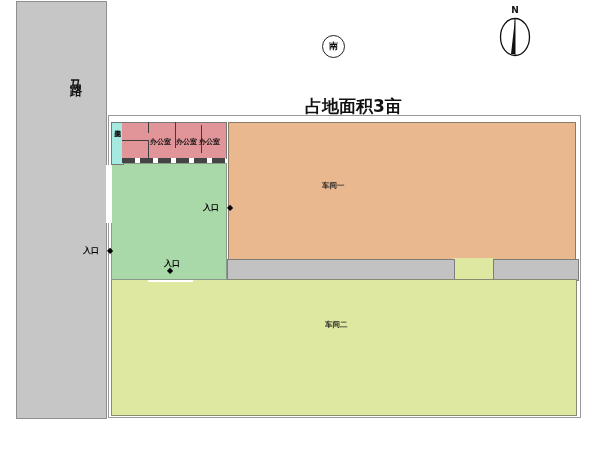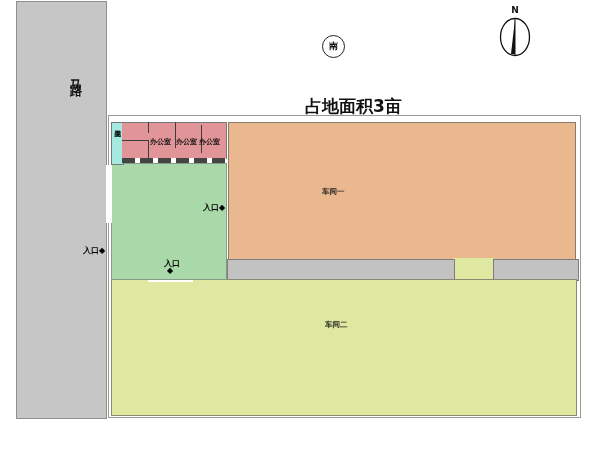--- a/index.html
+++ b/index.html
@@ -12,21 +12,21 @@
   .road{left:16px;top:1px;width:89px;height:416px;background:#c6c6c6;border:1px solid #8f8f8f;}
   .road-label{left:50px;top:68px;writing-mode:vertical-rl;text-orientation:upright;
     font-size:12.5px;font-weight:bold;letter-spacing:4px;color:#111;}
   
   .site{left:108px;top:115px;width:471px;height:301px;border:1px solid #9a9a9a;background:#fff;}
   
   .workshop1{left:228px;top:122px;width:346px;height:136px;background:#eab88e;border:1px solid #8a7a6a;}
   .workshop2{left:111px;top:279px;width:464px;height:135px;background:#dfe8a0;border:1px solid #8a8a72;}
   .yellow-gap{left:453px;top:258px;width:40px;height:22px;background:#dfe8a0;}
   .room-label{font-size:7.5px;font-weight:bold;color:#222;white-space:nowrap;}
-  .lbl-w1{left:322px;top:187px;font-family:Liberation Serif, serif;}
+  .lbl-w1{left:322px;top:181px;font-family:Liberation Serif, serif;}
   .lbl-w2{left:325px;top:320px;}
   
   .band{background:#c2c2c2;border:1px solid #7d7d7d;}
   .band1{left:227px;top:259px;width:226px;height:20px;}
   .band2{left:493px;top:259px;width:84px;height:20px;}
   
   .courtyard{left:111px;top:163px;width:114px;height:115px;background:#a9d8a9;border:1px solid #8a9a8a;}
   .courtyard-opening{left:106px;top:165px;width:6px;height:58px;background:#fff;}
   .w2-door{left:148px;top:276px;width:45px;height:6px;background:#fff;}
   
@@ -41,21 +41,21 @@
   .wall-v3{left:201px;top:125px;width:1px;height:28px;}
   .wall-h1{left:122px;top:140px;width:27px;height:1px;}
   .wall-v4{left:148px;top:140px;width:1px;height:18px;}
   .office-label{font-size:7px;font-weight:bold;color:#111;white-space:nowrap;}
   .lbl-o1{left:150px;top:137px;}
   .lbl-o2{left:176px;top:137px;}
   .lbl-o3{left:199px;top:137px;}
   .office-band{left:122px;top:158px;width:104px;height:5px;
     background:repeating-linear-gradient(90deg,#444 0 13px,#fff 13px 18px);}
   
-  .entrance{font-size:8px;font-weight:bold;color:#000;white-space:nowrap;display:flex;align-items:center;gap:0;}
+  .entrance{font-size:8px;font-weight:bold;color:#000;white-space:nowrap;display:flex;align-items:center;gap:8px;}
   .ent-road{left:83px;top:245px;}
   .ent-east{left:203px;top:202px;}
   .ent-south-text{left:164px;top:258px;}
   .ent-south-diamond{left:167px;top:266px;font-size:8px;color:#000;font-weight:bold;}
   .diamond{font-size:8px;line-height:1;}
   
   .south-circle{left:322px;top:35px;width:21px;height:21px;border:1px solid #222;border-radius:50%;
     display:flex;align-items:center;justify-content:center;font-size:9px;font-weight:bold;color:#111;}
   .area-note{left:305px;top:70px;font-size:17px;font-weight:bold;color:#111;white-space:nowrap;margin-top:25px;}
   .compass{left:494px;top:2px;width:42px;height:58px;}

